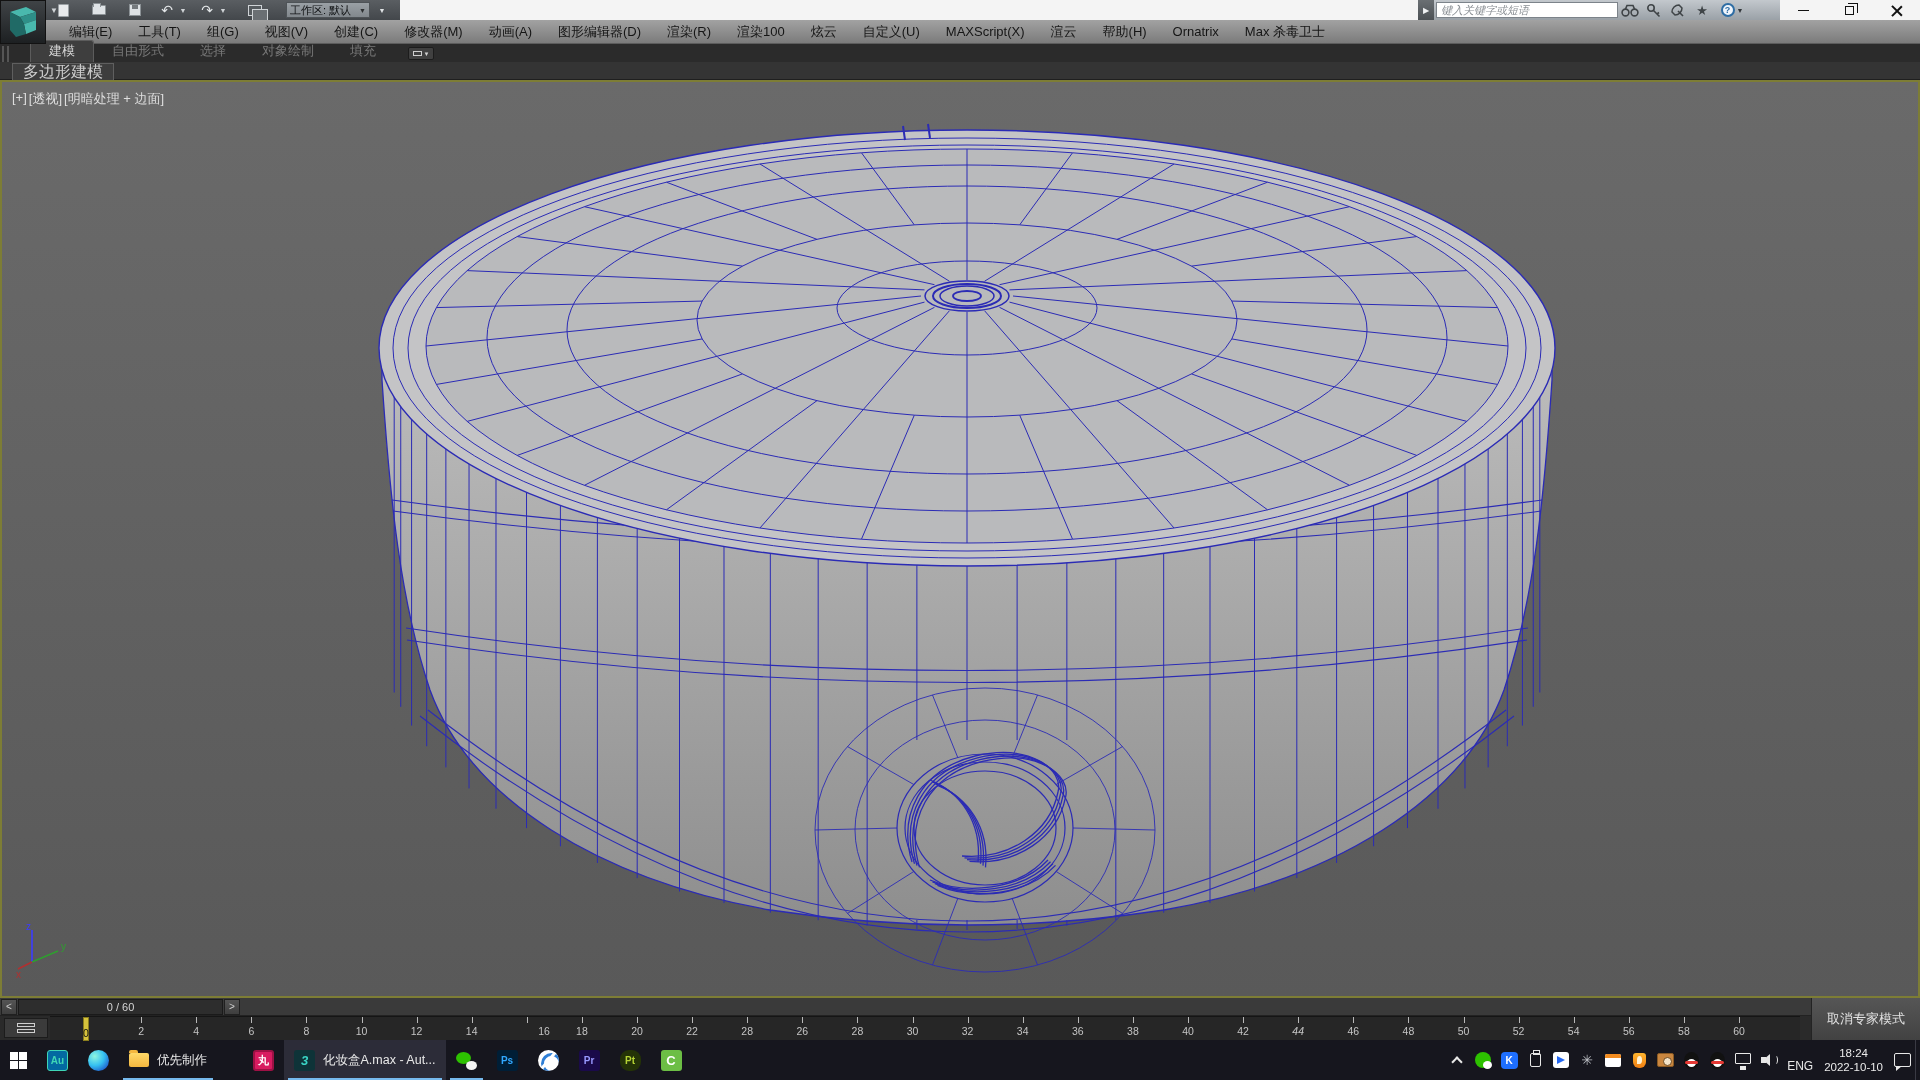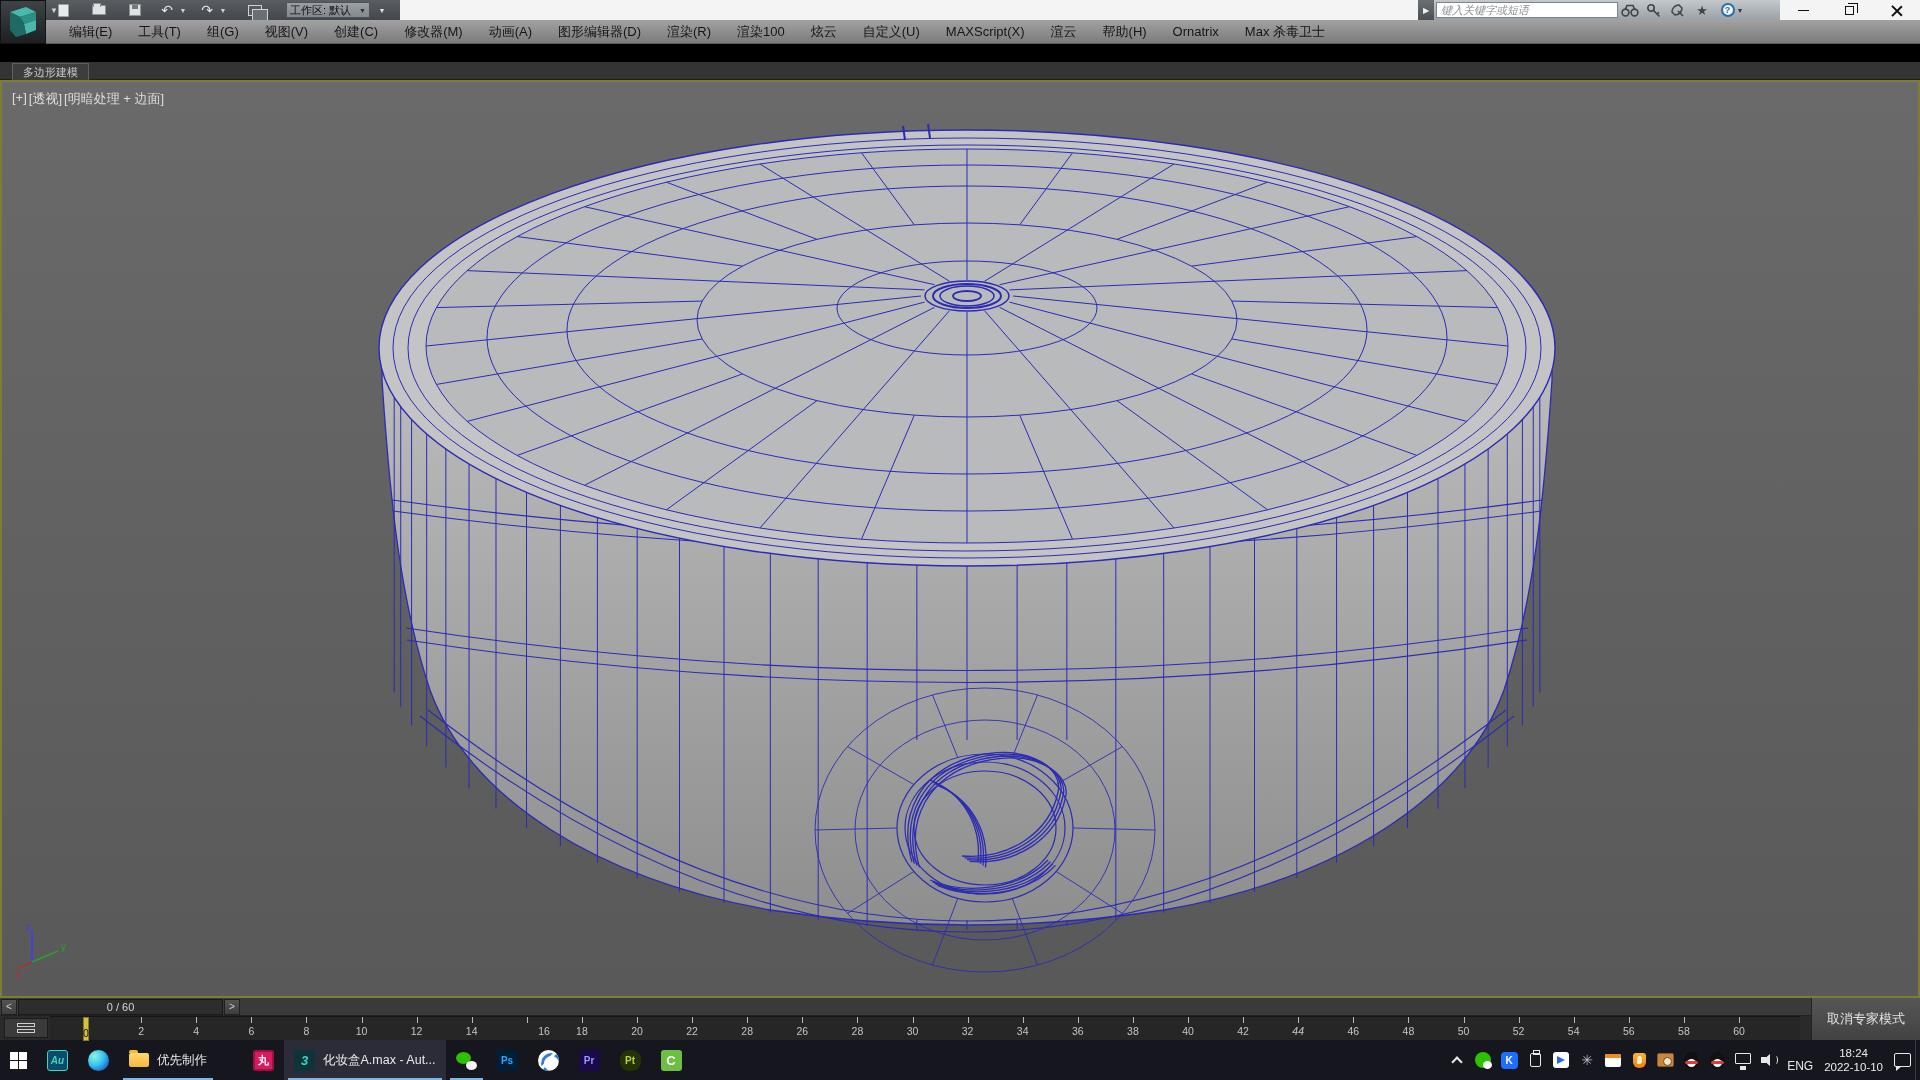--- a/index.html
+++ b/index.html
@@ -68,21 +68,21 @@
   .ribbon-tab { font-size:13px; color:#787878; padding:1px 18px 2px; white-space:nowrap; }
   .ribbon-tab.active { color:#d8d8d8; background:#3e3e3e; border:1px solid #5c5c5c; border-bottom:none; border-radius:3px 3px 0 0; }
   .ribbon-toggle { margin-left:14px; margin-bottom:2px; width:26px; height:13px; background:#404040; border:1px solid #1c1c1c;
     border-radius:2px; display:flex; align-items:center; justify-content:center; gap:2px; }
   .ribbon-toggle .bar { width:9px; height:5px; border:1px solid #cfcfcf; }
   .ribbon-toggle .dn { font-size:6px; color:#cfcfcf; }
 
   
   .panel-row { position:absolute; left:0; top:62px; width:1920px; height:18px; background:#343434; border-bottom:1px solid #1f1f1f; }
   .panel-tab { position:absolute; left:12px; top:1px; height:17px; padding:0 10px; background:#3d3d3d;
-    border:1px solid #5f5f5f; border-bottom:none; color:#cccccc; font-size:11px; display:flex; align-items:center; }
+    border:1px solid #5f5f5f; border-bottom:none; color:#cccccc; font-size:16px; display:flex; align-items:center; }
 
   
   .viewport { position:absolute; left:0; top:80px; width:1920px; height:918px;
     background:linear-gradient(#6a6a6a,#595959); border:2px solid #7d7d35; overflow:hidden; }
   .vp-label { position:absolute; left:10px; top:8px; font-size:13px; color:#dedede; display:flex; gap:2px; z-index:5; }
   .vp-label span { cursor:default; }
   #model { position:absolute; left:-2px; top:-2px; }
   #axis { position:absolute; left:4px; bottom:16px; z-index:4; }
 
   
@@ -109,21 +109,21 @@
   
   .taskbar { position:absolute; left:0; top:1040px; width:1920px; height:40px; background:#16161e; display:flex; align-items:center; }
   .tb-btn { height:40px; display:flex; align-items:center; justify-content:center; position:relative; padding:0 10px; }
   .tb-btn.running::after { content:""; position:absolute; left:4px; right:4px; bottom:0; height:2px; background:#76b9ed; }
   .tb-btn.active { background:#2c2c38; }
   .tb-label { color:#e8e8e8; font-size:12.5px; margin-left:8px; white-space:nowrap; }
   .start-grid { width:17px; height:17px; display:grid; grid-template-columns:8px 8px; grid-template-rows:8px 8px; gap:1px; }
   .start-grid b { background:#fff; }
   .sq { width:21px; height:21px; border-radius:3px; display:flex; align-items:center; justify-content:center;
     font-weight:bold; font-size:10px; }
-  .i-au { background:#0c4a6e; border:1.5px solid #3fd6b5; color:#3fd6b5;font-style:italic; }
+  .i-au { background:#0369a1; border:1.5px solid #3fd6b5; color:#3fd6b5; }
   .i-edge { width:21px; height:21px; border-radius:50%; background:radial-gradient(circle at 32% 30%, #8ff5df, #35c1f1 45%, #1d54c9 85%); }
   .i-folder { width:20px; height:14px; background:linear-gradient(#ffd969,#f4b73f); border-radius:2px; position:relative; }
   .i-folder::before { content:""; position:absolute; left:0; top:-3px; width:9px; height:3px; background:#f4b73f; border-radius:2px 2px 0 0; }
   .i-wan { background:#d81b60; color:#fff; font-size:11px; border:2px solid #9e1145; }
   .i-max { background:#0e3338; color:#39d3c4; font-size:13px; font-style:italic; }
   .i-wechat { width:21px; height:21px; position:relative; }
   .i-wechat::before { content:""; position:absolute; left:0; top:2px; width:15px; height:12px; background:#2dc100; border-radius:50%; }
   .i-wechat::after { content:""; position:absolute; right:0; bottom:1px; width:11px; height:9px; background:#f5f5f5; border-radius:50%; }
   .i-ps { background:#001e36; color:#31a8ff; }
   .i-aperture { width:21px; height:21px; border-radius:50%; background:#fff; position:relative; overflow:hidden; }
@@ -280,20 +280,34 @@
       <div class="menu-item">渲染100</div>
       <div class="menu-item">炫云</div>
       <div class="menu-item">自定义(U)</div>
       <div class="menu-item">MAXScript(X)</div>
       <div class="menu-item">渲云</div>
       <div class="menu-item">帮助(H)</div>
       <div class="menu-item">Ornatrix</div>
       <div class="menu-item">Max 杀毒卫士</div>
     </div>
 
+  <div class="ribbon-tabs">
+    <div class="grip"></div>
+    <div class="tabwrap" id="tabwrap">
+        <div class="ribbon-tab active">建模</div>
+        <div class="ribbon-tab">自由形式</div>
+        <div class="ribbon-tab">选择</div>
+        <div class="ribbon-tab">对象绘制</div>
+        <div class="ribbon-tab">填充</div>
+      </div>
+    <div class="ribbon-toggle">
+      <span class="bar"></span>
+      <span class="dn">▼</span>
+    </div>
+  </div>
 
   <div class="panel-row">
     <div class="panel-tab">多边形建模</div>
   </div>
 
   <div class="viewport">
     <svg id="model" width="1920" height="918" viewBox="0 0 1920 918">
         <defs>
           <linearGradient id="gBody" x1="0" y1="0" x2="0" y2="1">
             <stop offset="0" stop-color="#bdbdbd"></stop>

